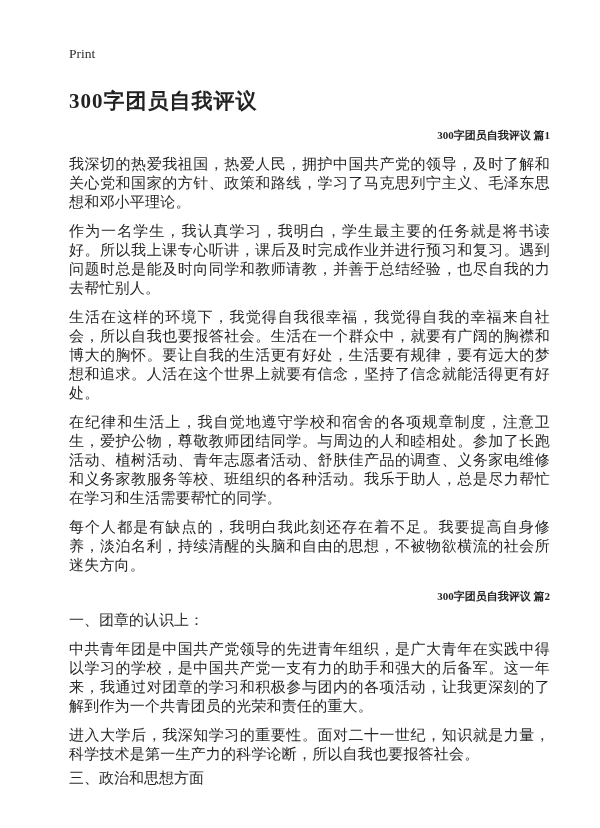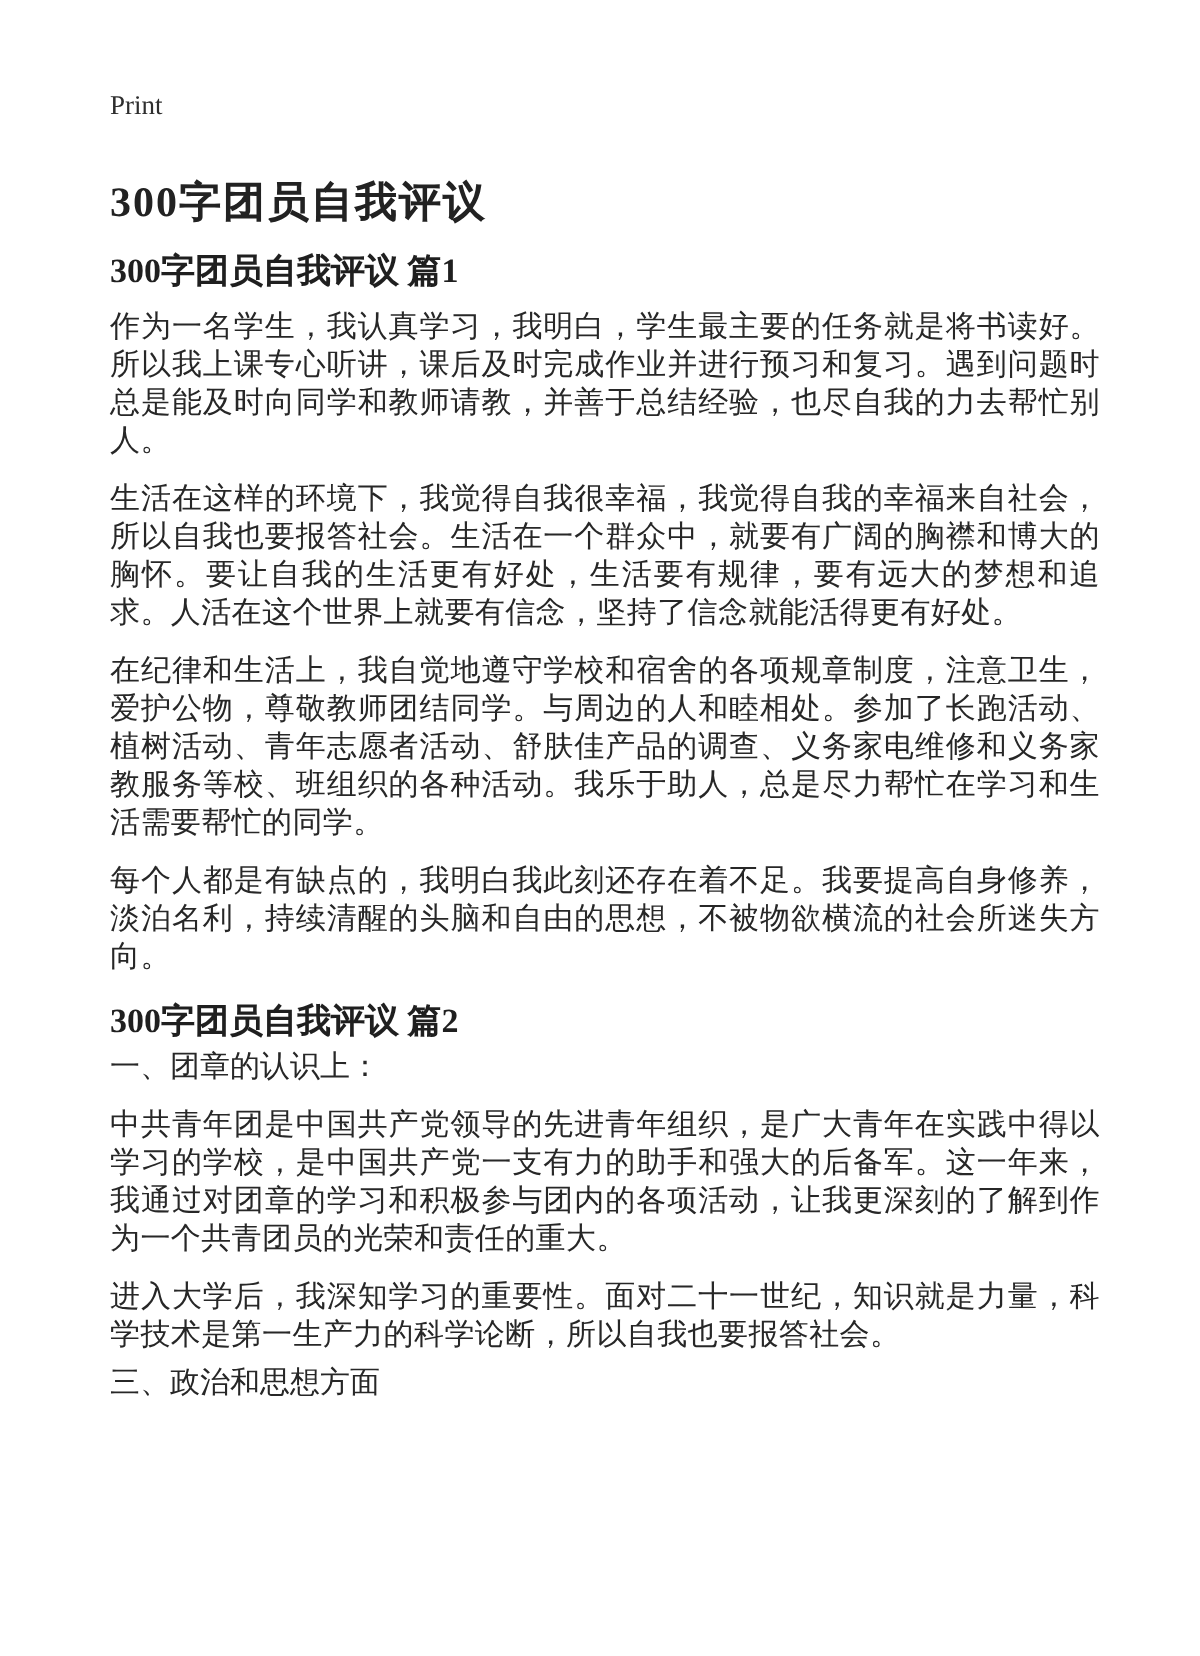--- a/index.html
+++ b/index.html
@@ -11,21 +11,21 @@
     width: 600px;
     height: 828px;
     overflow: hidden;
     font-family: "Liberation Serif", "DejaVu Serif", serif;
     color: #272727;
   }
   .page {
     box-sizing: border-box;
     width: 600px;
     height: 828px;
-    padding: 44px 50px 0 55px;
+    padding: 44px 50px 0 69px;
     background: #ffffff;
   }
   .print {
     display: inline-block;
     font-size: 13.5px;
     line-height: 16px;
     color: #2e2e2e;
     text-decoration: none;
     cursor: pointer;
   }
@@ -38,24 +38,25 @@
     letter-spacing: 1px;
     color: #222222;
   }
   .subtitle {
     margin: 12px 0 0 0;
     font-size: 15px;
     line-height: 19px;
   }
   .sec {
     margin: 12px 0 0 0;
-    font-size: 17px;
+    font-size: 11px;
     line-height: 19px;
     font-weight: bold;
     color: #1f1f1f;
+    text-align: right;
   }
   p.body {
     margin: 10px 0 0 0;
     font-size: 15px;
     line-height: 19px;
     text-align: justify;
     letter-spacing: 0.2px;
   }
   p.sub {
     margin: 5px 0 0 0;
@@ -68,20 +69,21 @@
 
 <div class="page">
 
   <a class="print">Print</a>
 
   <h1 class="title">300字团员自我评议</h1>
 
 
   <h2 class="sec">300字团员自我评议 篇1</h2>
 
+  <p class="body">我深切的热爱我祖国，热爱人民，拥护中国共产党的领导，及时了解和关心党和国家的方针、政策和路线，学习了马克思列宁主义、毛泽东思想和邓小平理论。</p>
   <p class="body">作为一名学生，我认真学习，我明白，学生最主要的任务就是将书读好。所以我上课专心听讲，课后及时完成作业并进行预习和复习。遇到问题时总是能及时向同学和教师请教，并善于总结经验，也尽自我的力去帮忙别人。</p>
   <p class="body">生活在这样的环境下，我觉得自我很幸福，我觉得自我的幸福来自社会，所以自我也要报答社会。生活在一个群众中，就要有广阔的胸襟和博大的胸怀。要让自我的生活更有好处，生活要有规律，要有远大的梦想和追求。人活在这个世界上就要有信念，坚持了信念就能活得更有好处。</p>
   <p class="body">在纪律和生活上，我自觉地遵守学校和宿舍的各项规章制度，注意卫生，爱护公物，尊敬教师团结同学。与周边的人和睦相处。参加了长跑活动、植树活动、青年志愿者活动、舒肤佳产品的调查、义务家电维修和义务家教服务等校、班组织的各种活动。我乐于助人，总是尽力帮忙在学习和生活需要帮忙的同学。</p>
   <p class="body">每个人都是有缺点的，我明白我此刻还存在着不足。我要提高自身修养，淡泊名利，持续清醒的头脑和自由的思想，不被物欲横流的社会所迷失方向。</p>
 
   <h2 class="sec">300字团员自我评议 篇2</h2>
 
   <p class="sub">一、团章的认识上：</p>
   <p class="body">中共青年团是中国共产党领导的先进青年组织，是广大青年在实践中得以学习的学校，是中国共产党一支有力的助手和强大的后备军。这一年来，我通过对团章的学习和积极参与团内的各项活动，让我更深刻的了解到作为一个共青团员的光荣和责任的重大。</p>
   <p class="body">进入大学后，我深知学习的重要性。面对二十一世纪，知识就是力量，科学技术是第一生产力的科学论断，所以自我也要报答社会。</p>

